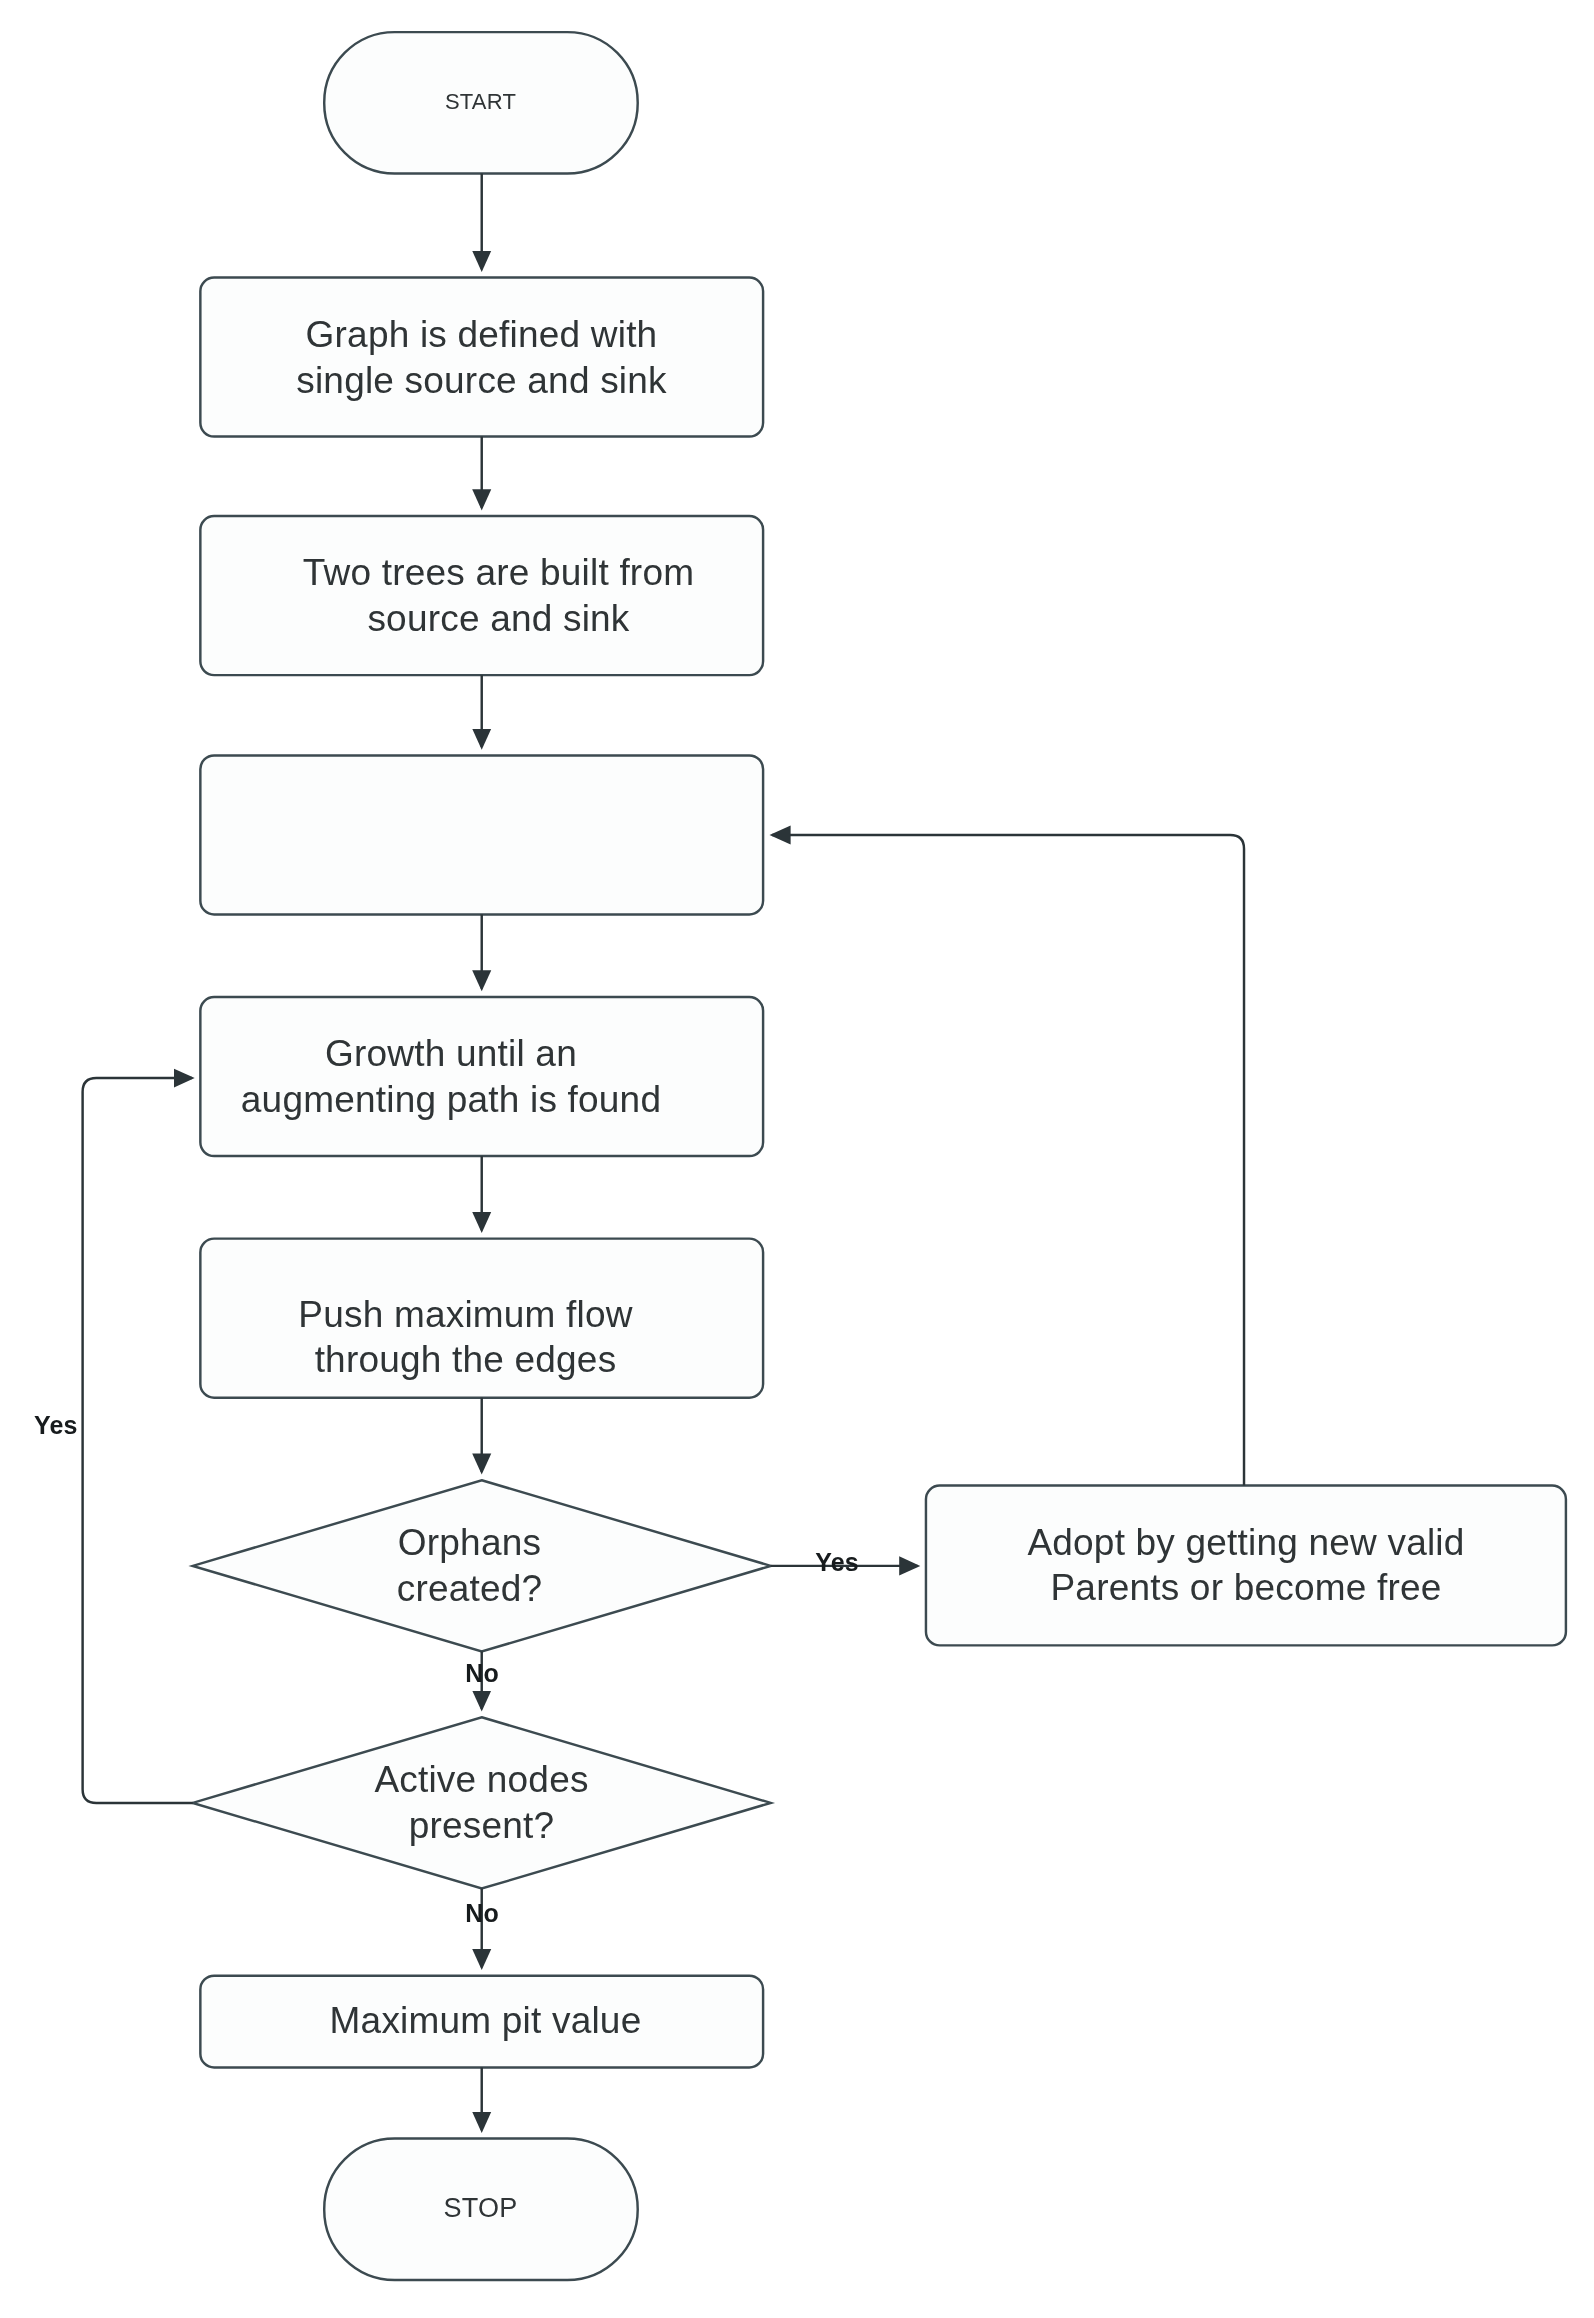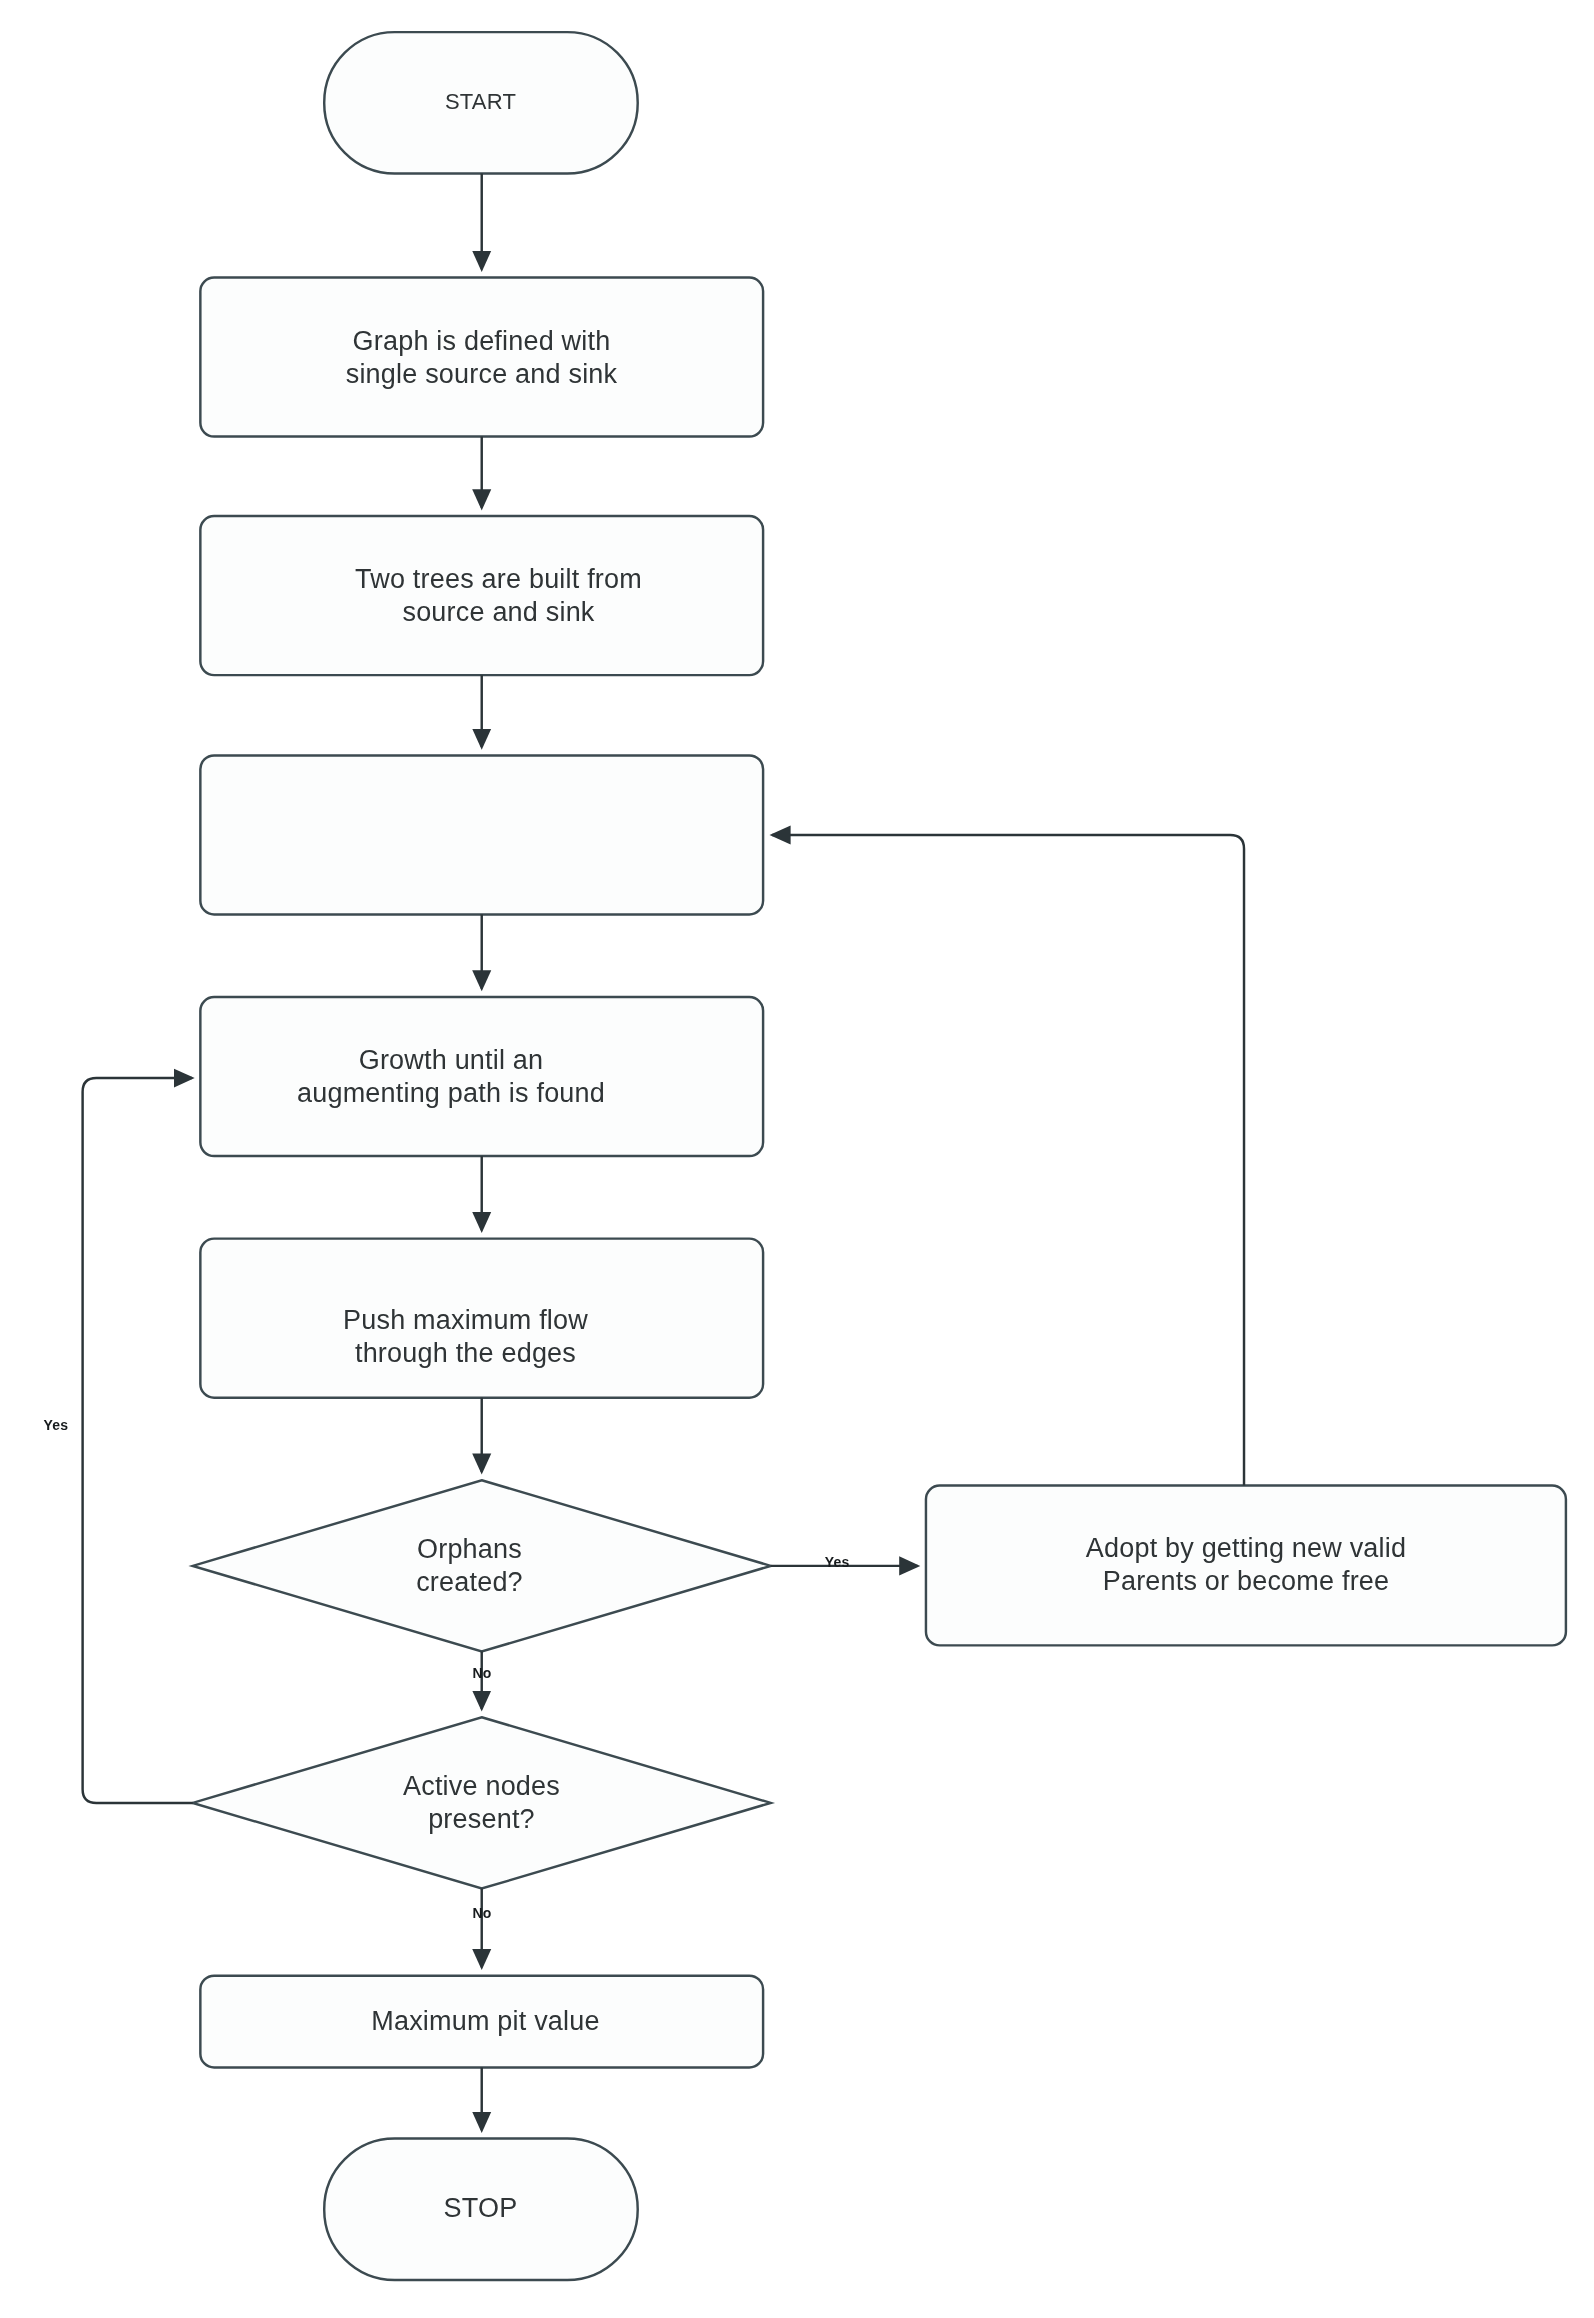--- a/index.html
+++ b/index.html
@@ -22,34 +22,34 @@
     width: 1595px;
     height: 2319px;
   }
   .node-label {
     position: absolute;
     display: flex;
     align-items: center;
     justify-content: center;
     text-align: center;
     color: #2f3436;
-    font-size: 27px;
+    font-size: 37px;
     line-height: 1.22;
     letter-spacing: 0.2px;
     white-space: pre-line;
     pointer-events: none;
   }
   .edge-label {
     position: absolute;
     display: flex;
     align-items: center;
     justify-content: center;
     text-align: center;
     color: #171b1d;
-    font-size: 14px;
+    font-size: 25px;
     font-weight: bold;
     letter-spacing: 0.2px;
   }
   .hit {
     position: absolute;
     background: transparent;
   }
 </style>
 </head>
 <body>

